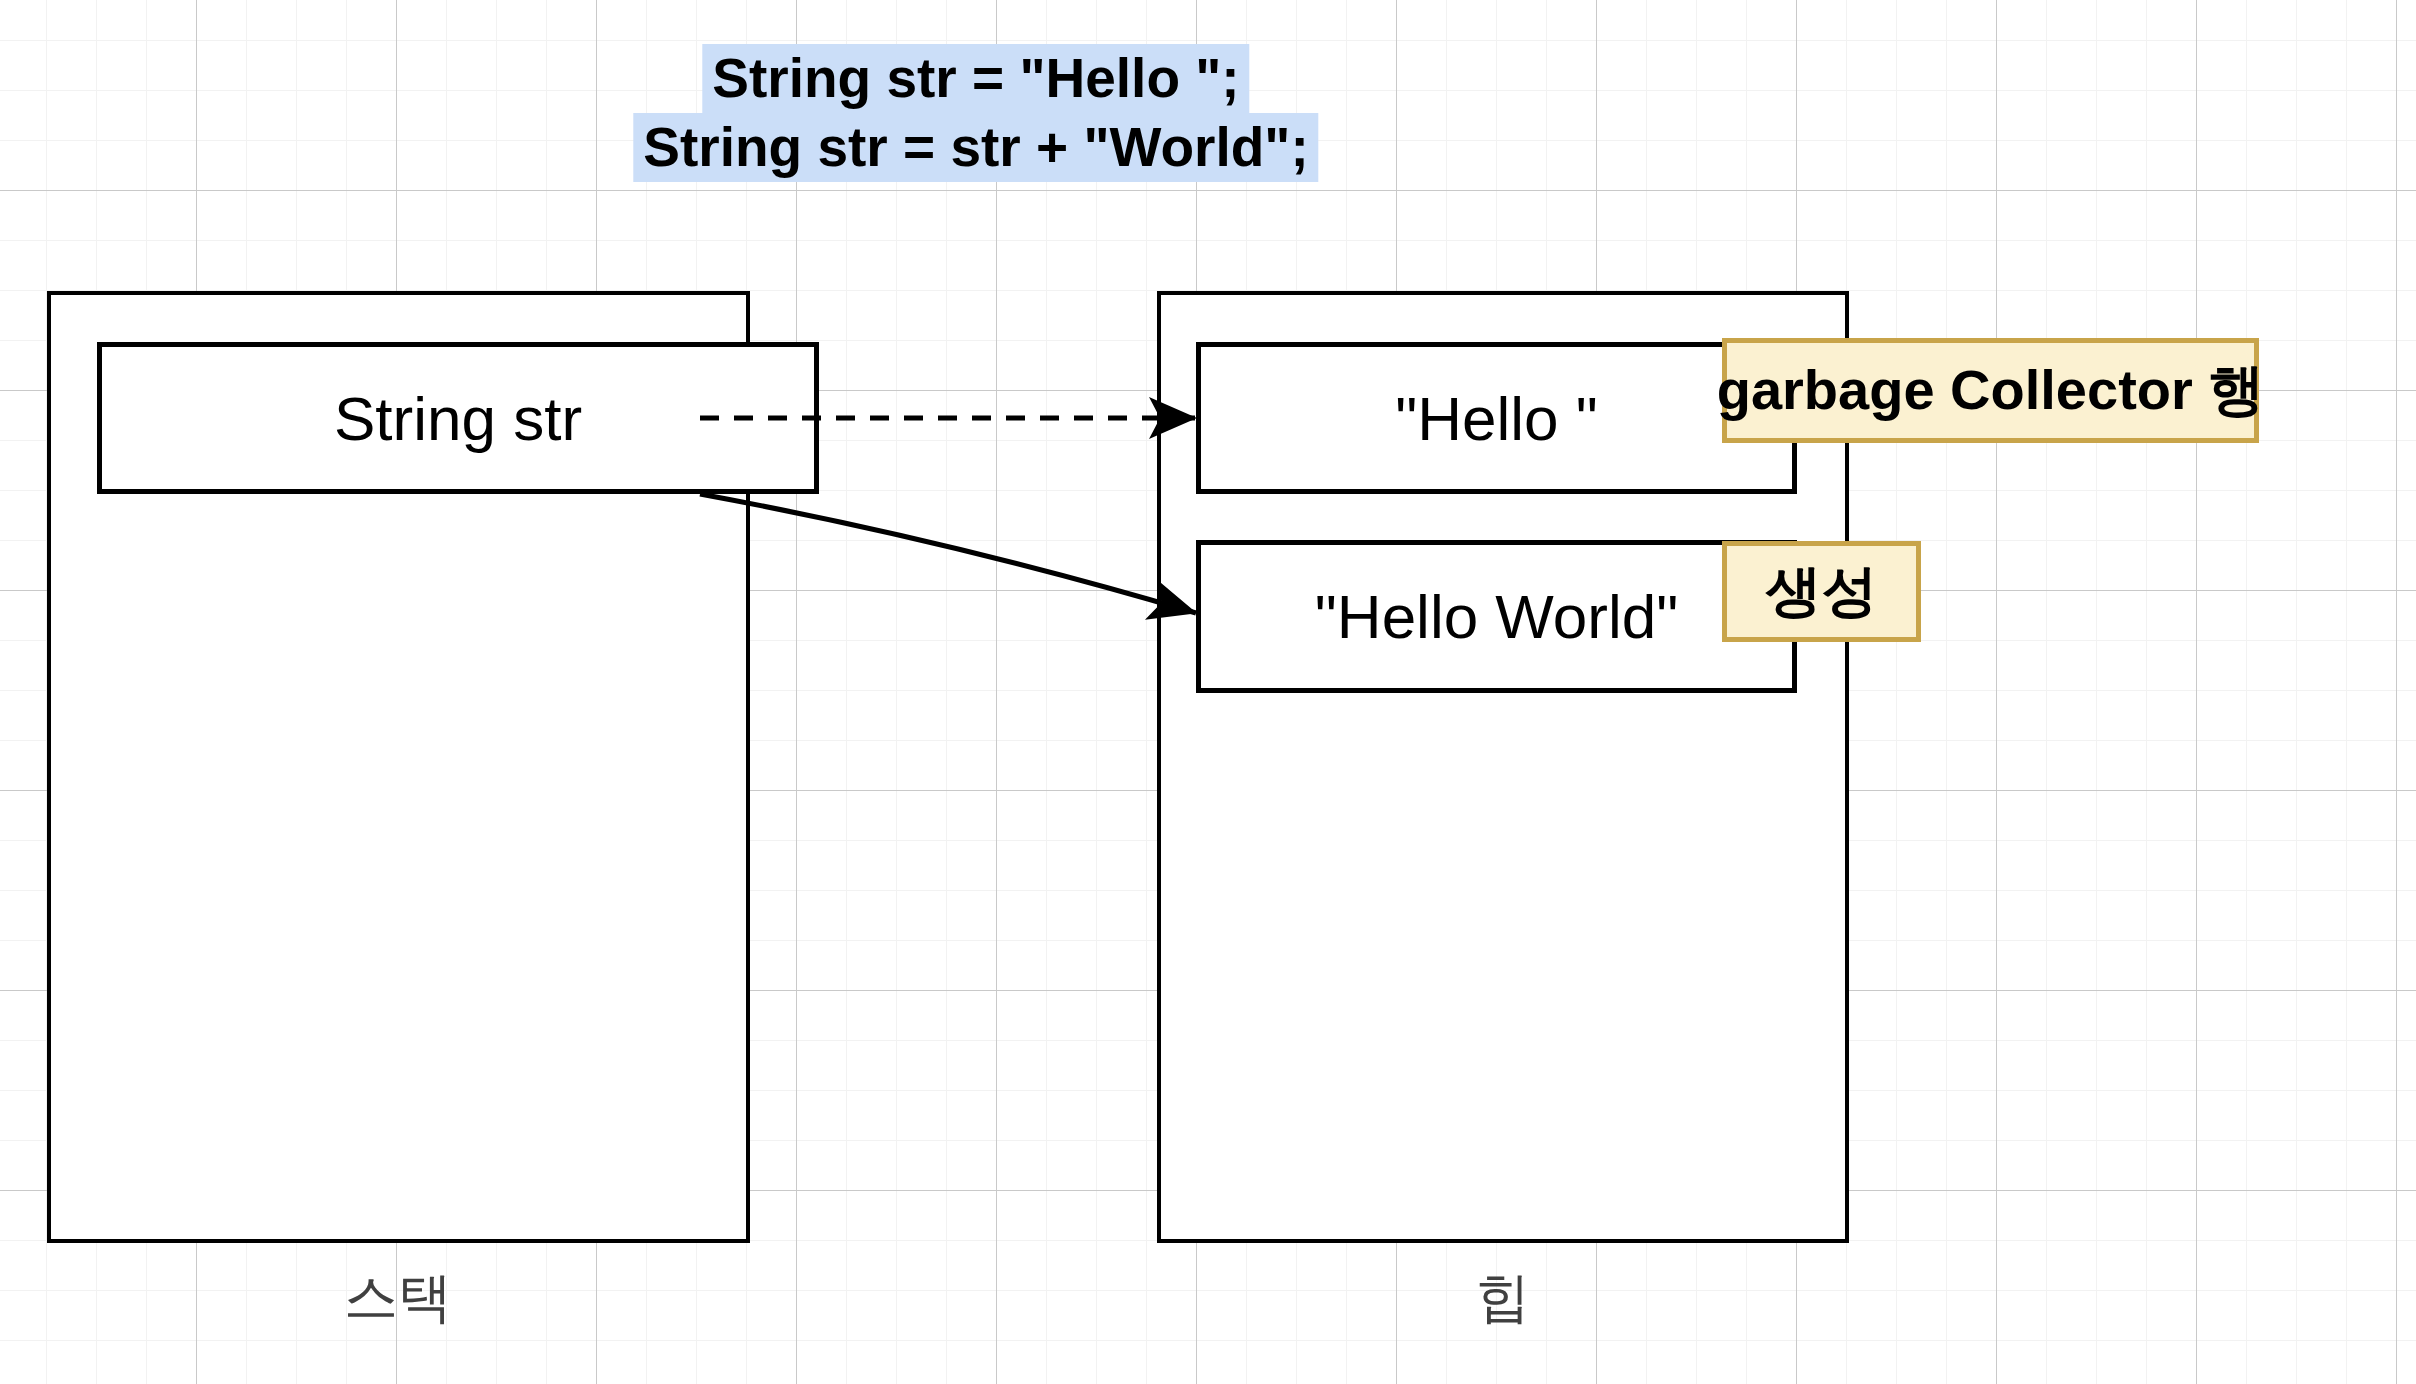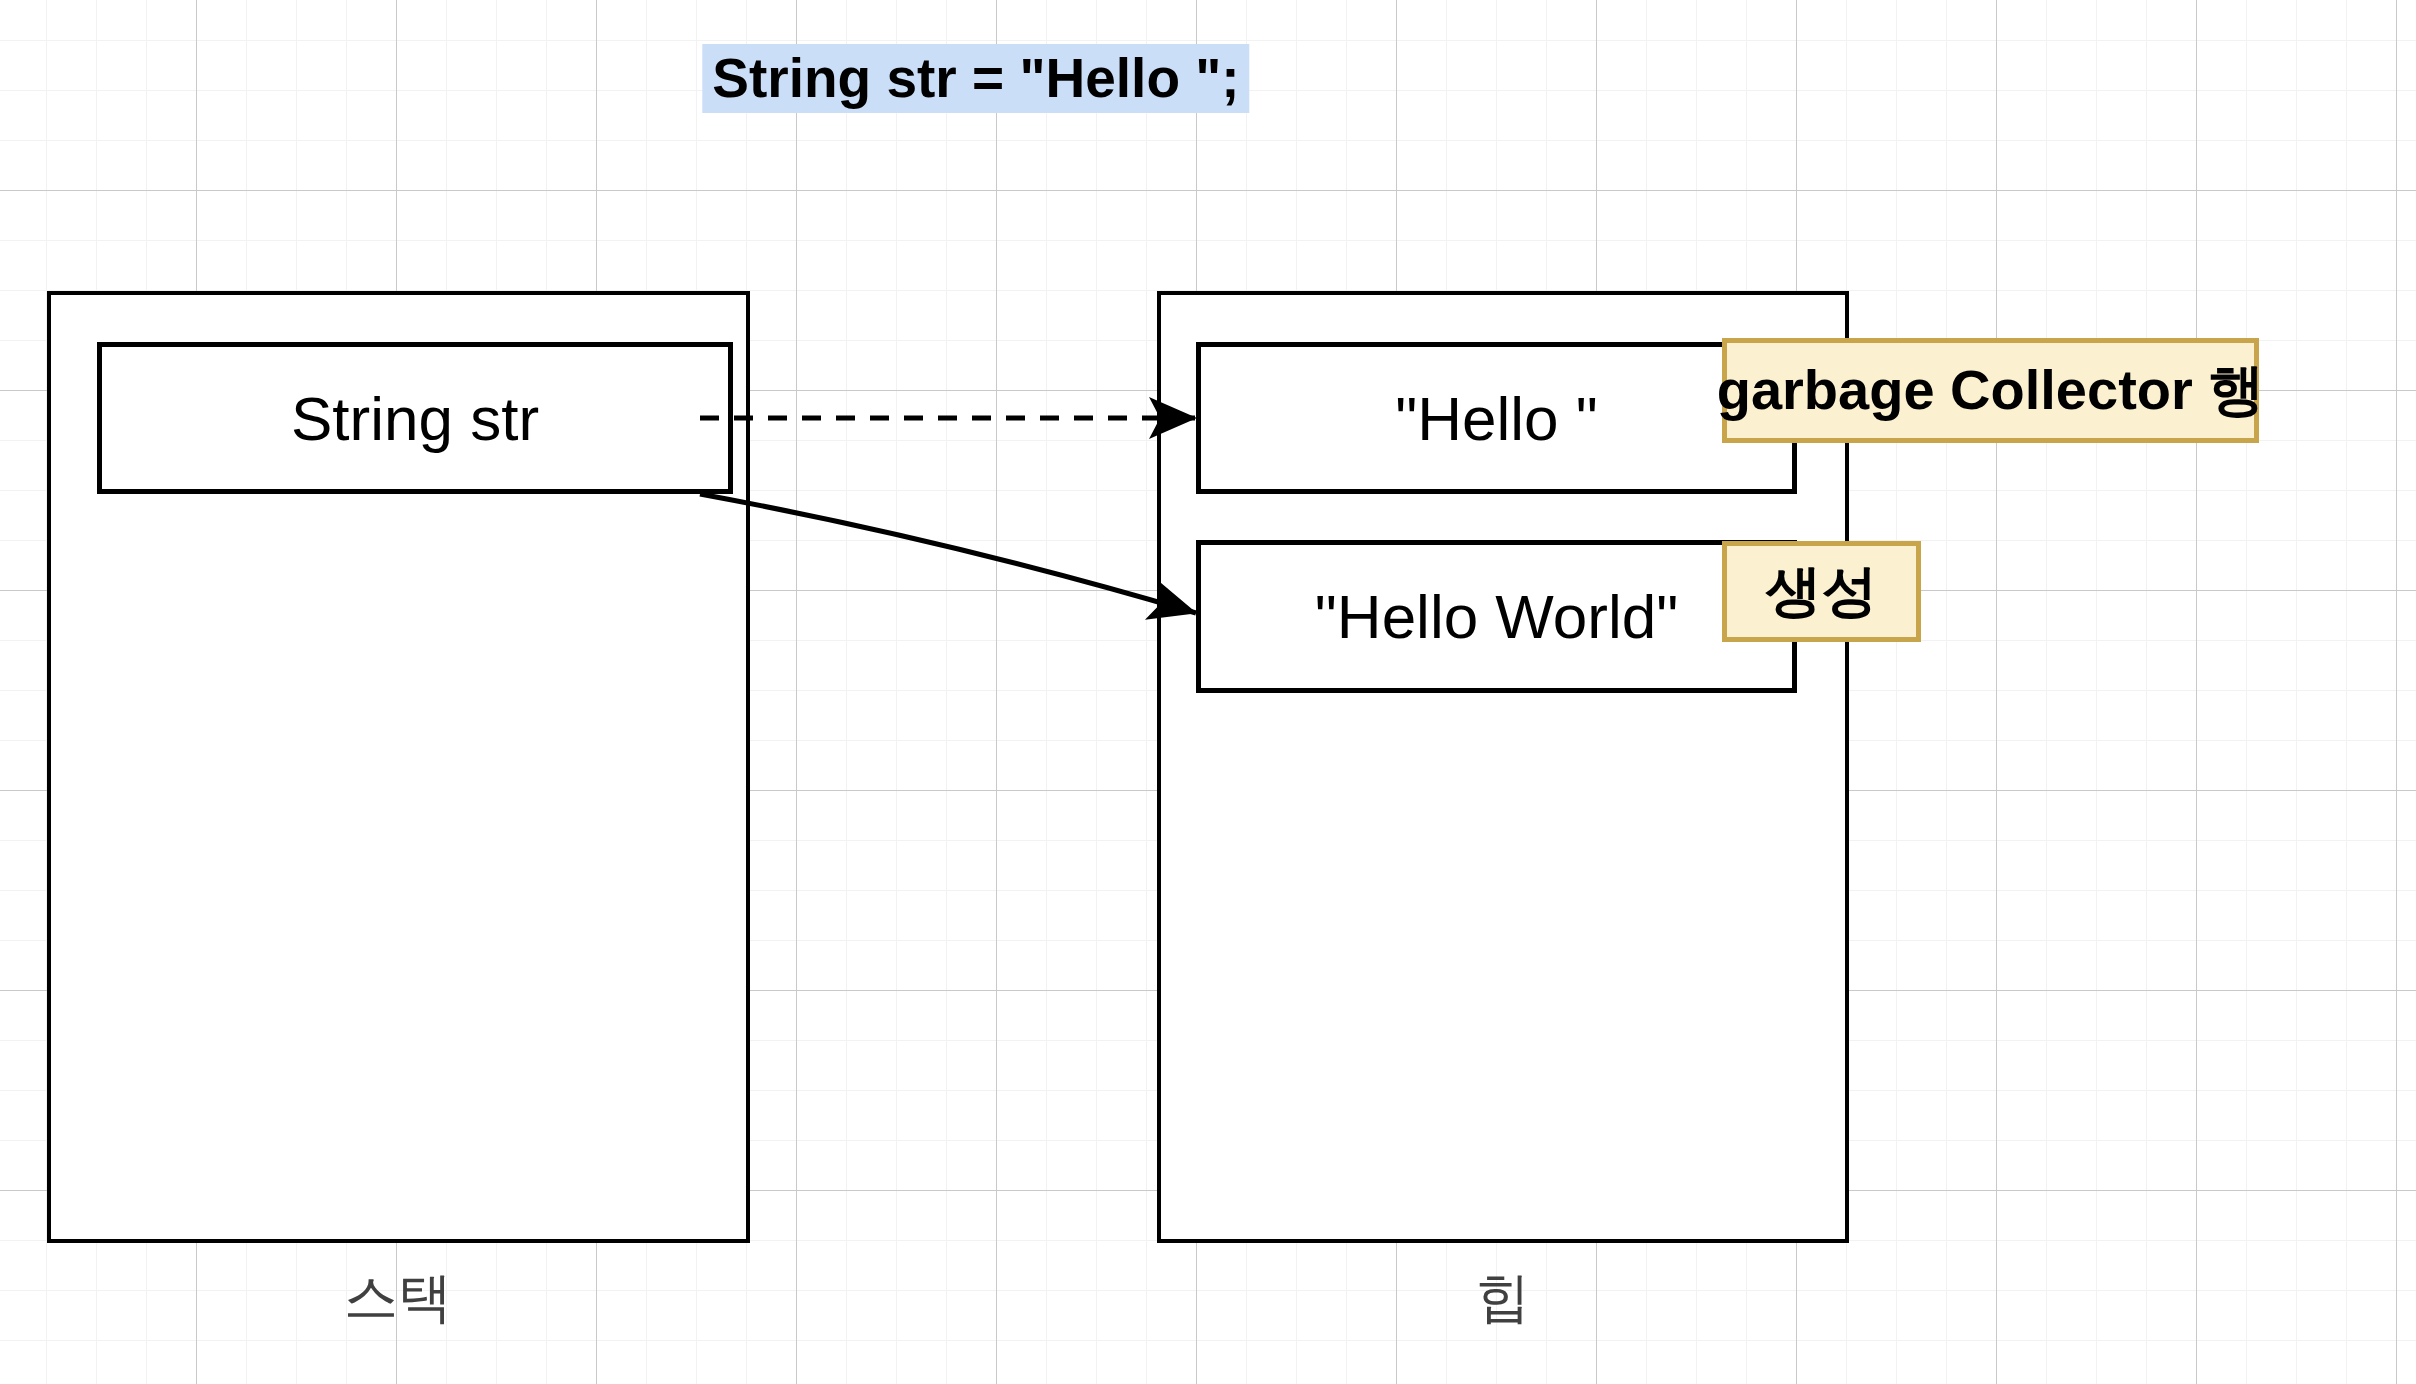--- a/index.html
+++ b/index.html
@@ -43,34 +43,35 @@
   }
   
   .note{
     position:absolute;background:#fbf1d1;border:5px solid #c8a44a;
     box-sizing:border-box;z-index:30;
     display:flex;align-items:center;justify-content:center;
     font-size:56px;font-weight:bold;color:#000;white-space:nowrap;
   }
   #left-outer {left:47px;  top:291px; width:703px; height:952px;}
   #right-outer{left:1157px;top:291px; width:692px; height:952px;}
-  #string-str-box {left:97px;  top:342px; width:636px; height:152px;}
+  #string-str-box {left:97px;  top:342px; width:722px; height:152px;}
   #hello-box      {left:1196px;top:342px; width:601px; height:152px;}
   #hello-world-box{left:1196px;top:540px; width:601px; height:153px;}
   #stack-label{left:398px; top:1262px;}
   #heap-label {left:1503px;top:1262px;}
   #garbage-note{left:1722px;top:338px;width:537px;height:105px;}
   #create-note {left:1722px;top:541px;width:199px;height:101px;}
   #arrow-layer{position:absolute;left:0;top:0;z-index:20;}
 </style>
 </head>
 <body>
 
 <div class="code-block">
   <div class="code-line">String str = "Hello ";</div>
+  <div class="code-line">String str = str + "World";</div>
 </div>
 
 <div id="left-outer" class="outer-box"></div>
 <div id="string-str-box" class="inner-box">
   <span>String str</span>
 </div>
 <div id="stack-label" class="region-label">스택</div>
 
 <div id="right-outer" class="outer-box"></div>
 <div id="hello-box" class="inner-box">

